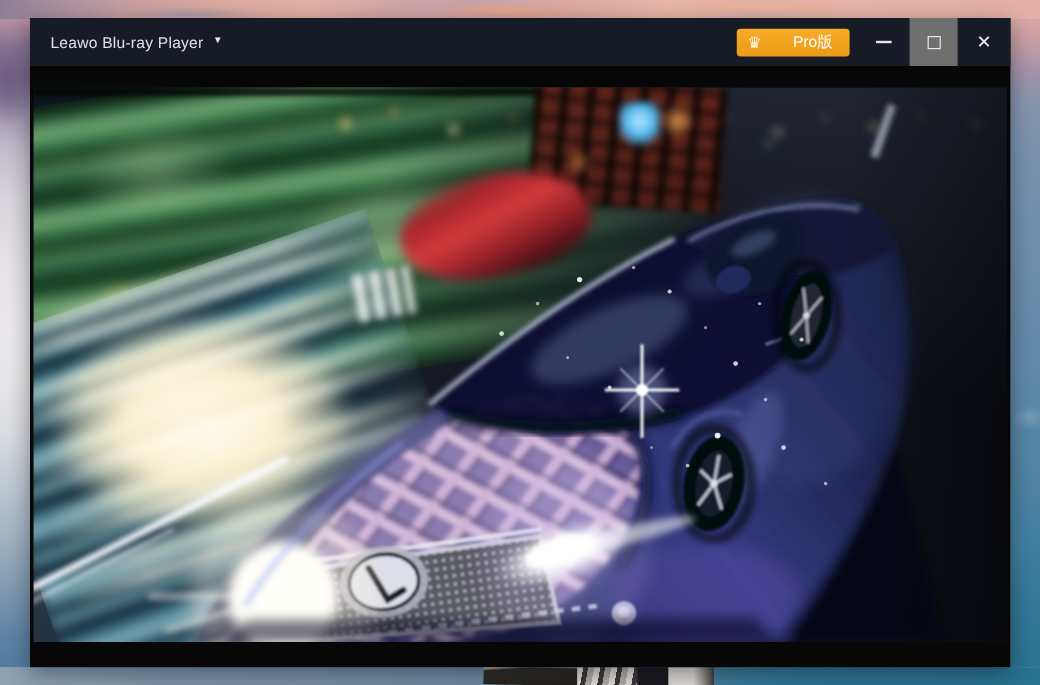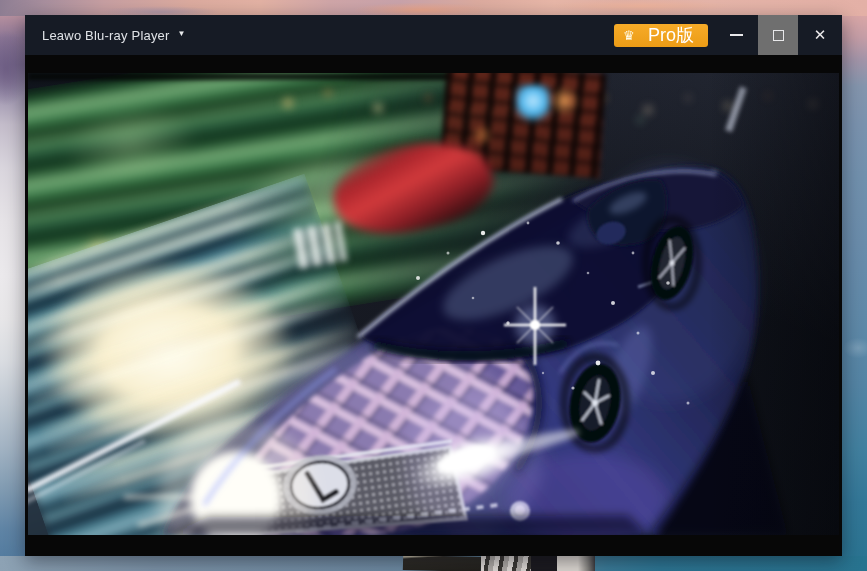--- a/index.html
+++ b/index.html
@@ -42,21 +42,21 @@
     display:flex;align-items:center;justify-content:space-between;padding-left:17px;}
   .title-menu{display:flex;align-items:flex-start;gap:8px;color:#dfe2e6;cursor:default;}
   .title-menu .title{font-size:13px;letter-spacing:.2px;}
   .title-menu .caret{font-size:8px;padding-top:1px;color:#e8eaec;}
   .tb-right{display:flex;align-items:center;height:40px;}
   .pro-btn{width:94px;height:23px;border-radius:3px;margin-right:6px;
     background:linear-gradient(180deg,#f6ab28,#ec9c16);
     display:flex;align-items:center;justify-content:space-between;
     padding:0 14px 0 9px;cursor:pointer;}
   .pro-btn .crown{font-size:13px;color:#fffbe8;line-height:1;}
-  .pro-btn .pro-label{font-size:18px;color:#ffffff;}
+  .pro-btn .pro-label{font-size:13px;color:#ffffff;}
   .wc{height:40px;display:flex;align-items:center;justify-content:center;cursor:pointer;}
   .wc.min{width:44px;}
   .wc.max{width:40px;background:#6f6f6f;}
   .wc.close{width:44px;color:#eceaec;font-size:15px;}
   .min-glyph{width:13px;height:2px;background:#e8e8ea;display:block;}
   .max-glyph{width:11px;height:11px;border:1.5px solid #e8e8ea;display:block;}
 
   
   .video{left:3px;top:58px;width:811px;height:462px;overflow:hidden;background:#0d1018;}
   .video>div,.video>svg{position:absolute;}

